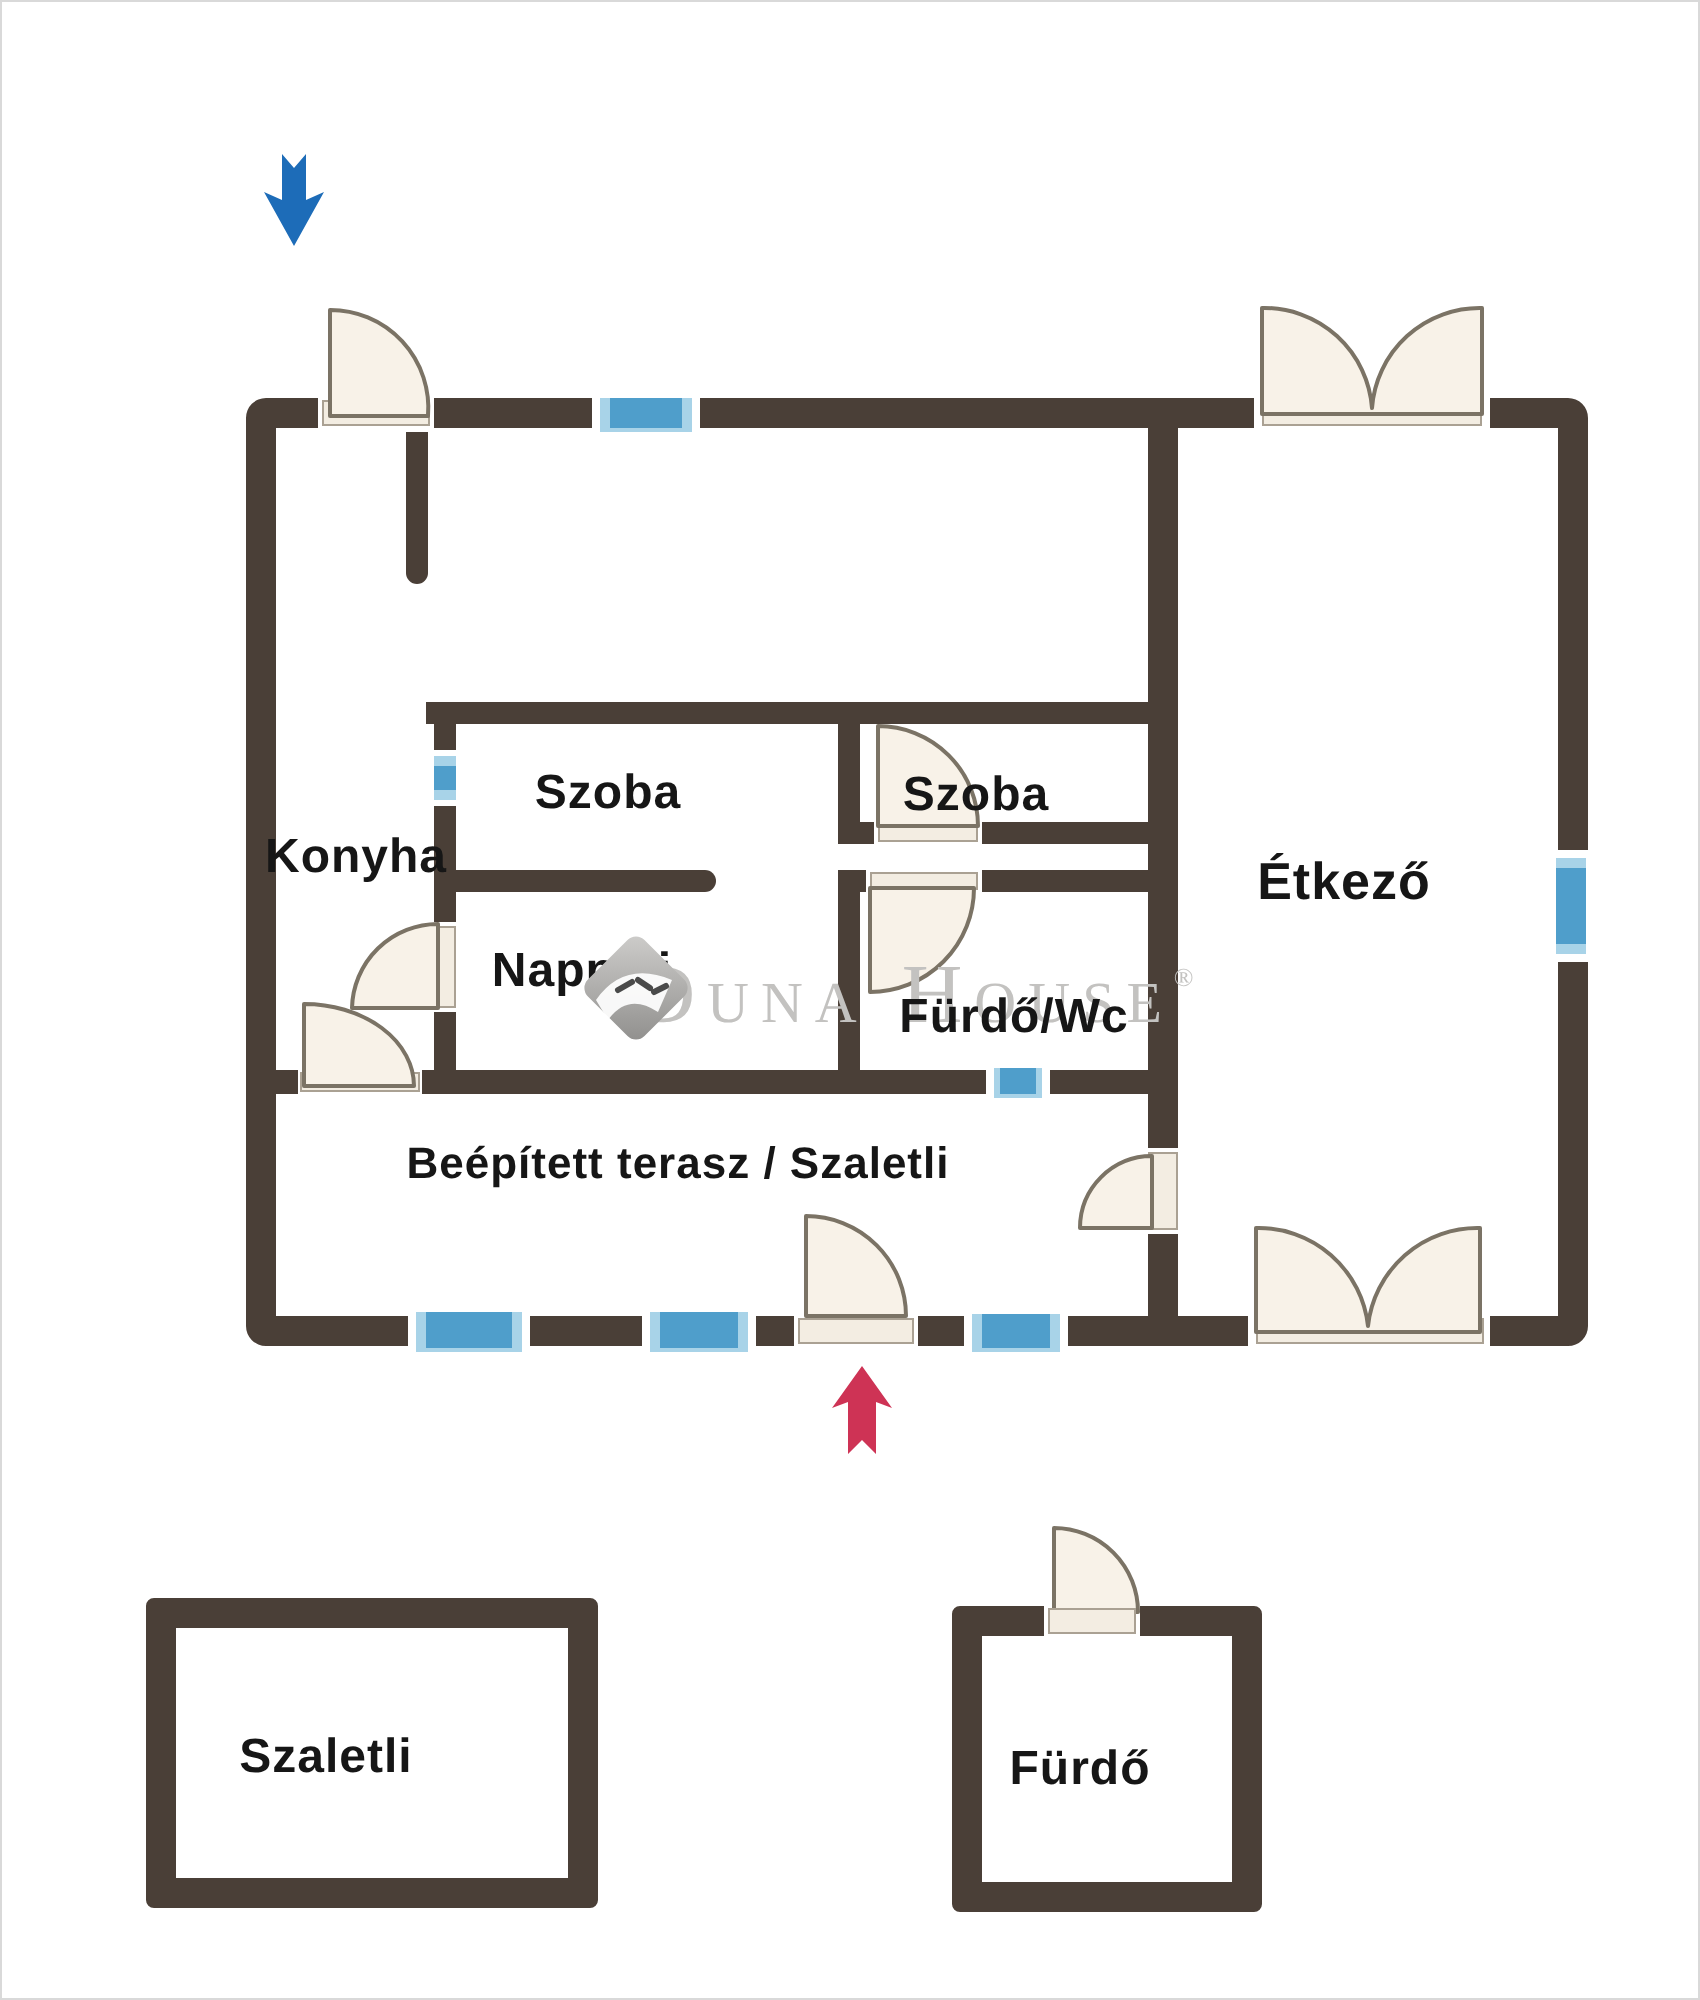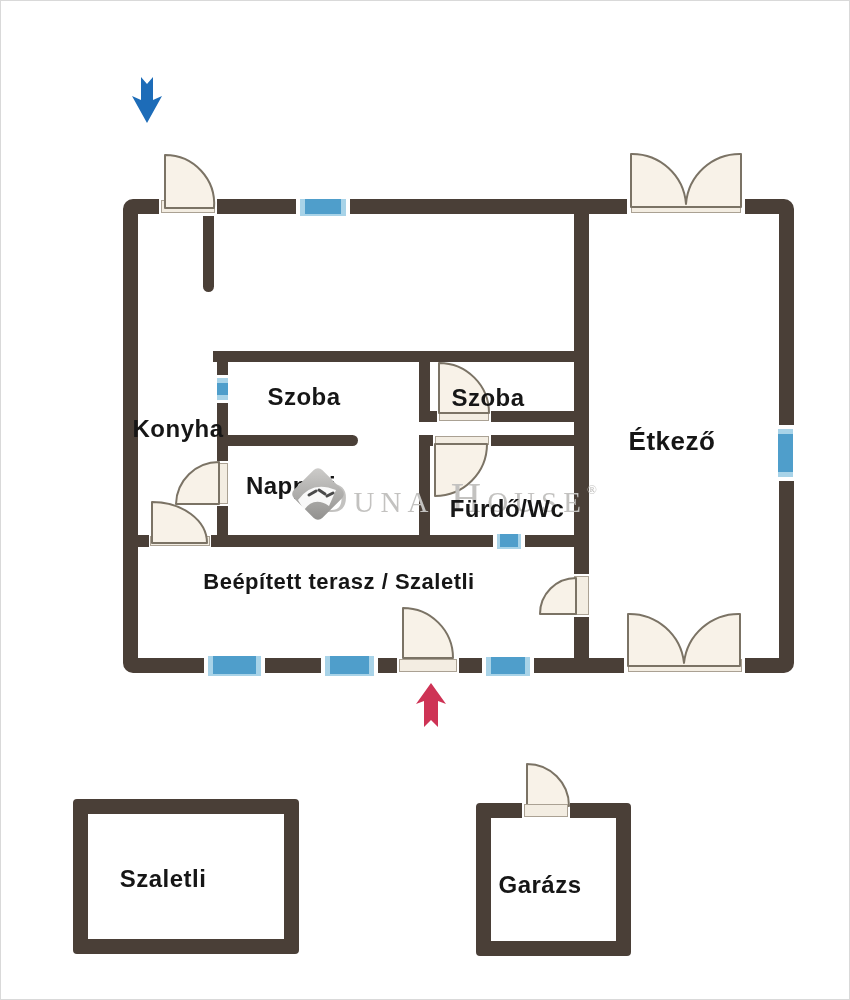--- a/index.html
+++ b/index.html
@@ -143,21 +143,21 @@
   </svg>
 
   <div class="label" style="left:303px;top:396px;">Szoba</div>
   <div class="label" style="left:487px;top:397px;">Szoba</div>
   <div class="label" style="left:177px;top:428px;">Konyha</div>
   <div class="label" style="left:290px;top:485px;">Nappali</div>
   <div class="label" style="left:506px;top:508px;">Fürdő/Wc</div>
   <div class="label big" style="left:671px;top:440px;">Étkező</div>
   <div class="label small" style="left:338px;top:581px;">Beépített terasz / Szaletli</div>
   <div class="label" style="left:162px;top:878px;">Szaletli</div>
-  <div class="label" style="left:539px;top:884px;">Garázs</div>
+  <div class="label" style="left:539px;top:884px;">Fürdő</div>
 
   <svg class="arrow" style="left:128px;top:74px;" width="36" height="50">
     <path d="M12,2 L18,9 L24,2 L24,25 L33,21 L18,48 L3,21 L12,25 Z" fill="var(--c-arrow-down-blue)"></path>
   </svg>
   <svg class="arrow" style="left:413px;top:680px;" width="34" height="48">
     <path d="M17,2 L32,23 L24,20 L24,46 L17,39 L10,46 L10,20 L2,23 Z" fill="var(--c-arrow-up-red)"></path>
   </svg>
 
 </div>
 

